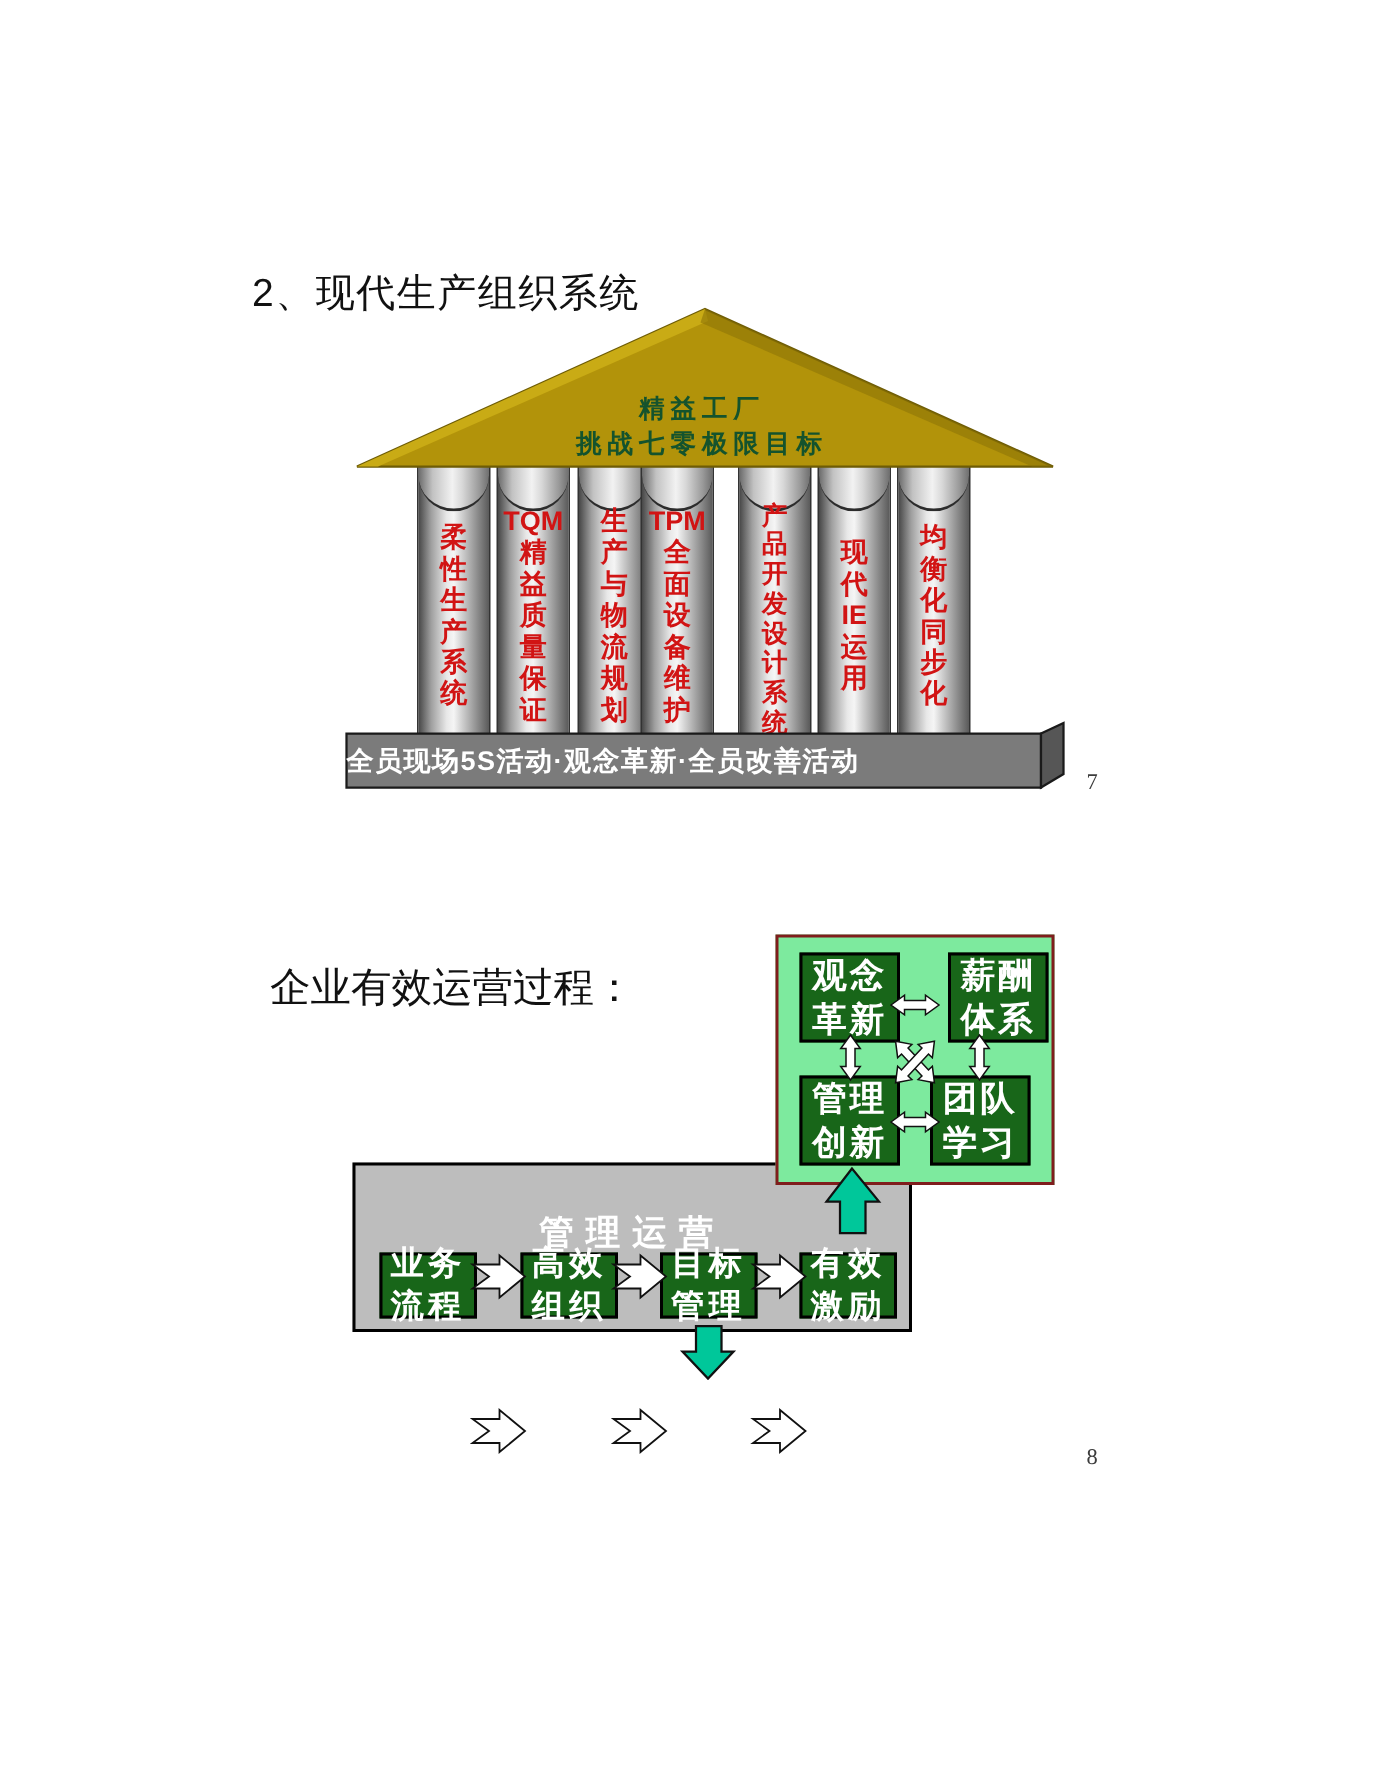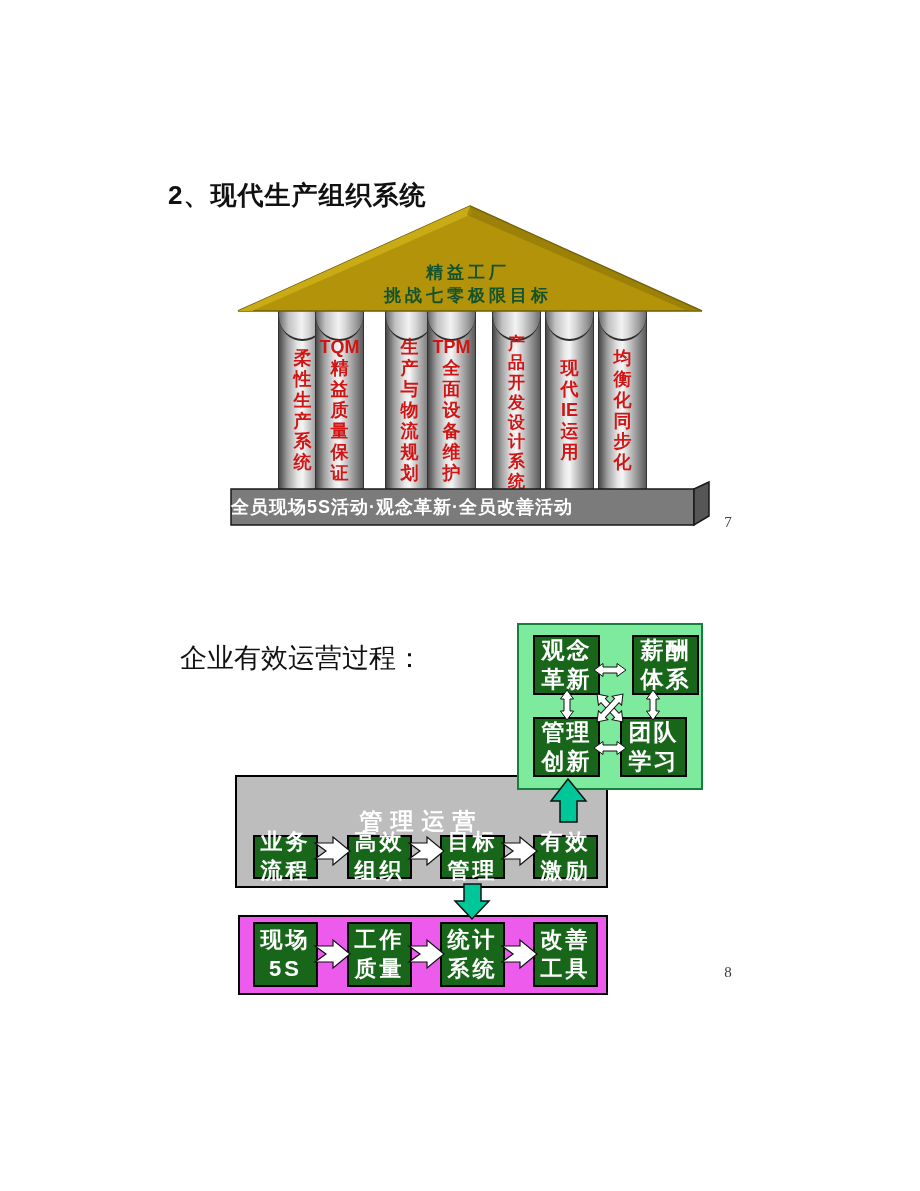--- a/index.html
+++ b/index.html
@@ -3,21 +3,21 @@
 <meta charset="utf-8">
 <style>
   html,body{margin:0;padding:0;background:#ffffff;}
   .page{
     position:relative;width:920px;height:1191px;background:#ffffff;overflow:hidden;
     font-family:"Liberation Sans", sans-serif;
   }
   .abs{position:absolute;}
   
   .slide1-title{
-    left:168px;top:178px;font-size:26px;font-weight:bold;color:#111;
+    left:168px;top:178px;font-size:26px;font-weight:normal;color:#111;
     letter-spacing:1px;z-index:6;
   }
   .pillar{
     top:311px;height:179px;width:49px;z-index:2;box-sizing:border-box;
     background:linear-gradient(90deg,#474747 0%,#9f9f9f 18%,#e8e8e8 40%,#f5f5f5 50%,#cfcfcf 62%,#8b8b8b 84%,#5a5a5a 100%);
     border-left:1px solid #333;border-right:1px solid #333;
     display:flex;align-items:center;justify-content:center;
   }
   .pillar .cap{
     position:absolute;top:0;left:0;right:0;height:28px;
@@ -58,21 +58,21 @@
   }
   .gbox{
     position:absolute;box-sizing:border-box;
     background:#186619;border:2px solid #000;
     display:flex;align-items:center;justify-content:center;
     color:#ffffff;font-weight:bold;text-align:center;white-space:pre-line;
   }
   .ops-box .gbox{width:65px;height:44px;top:43px;font-size:22px;line-height:1.3;letter-spacing:3px;margin-top:15px;}
   .matrix-panel{
     left:517px;top:623px;width:186px;height:167px;box-sizing:border-box;
-    background:#7dea9e;border:2px solid #15803d;z-index:3;
+    background:#7dea9e;border:2px solid #7f1d1d;z-index:3;
   }
   .matrix-panel .gbox{width:67px;height:60px;font-size:23px;line-height:1.26;letter-spacing:2px;}
   .site-box{
     left:238px;top:915px;width:370px;height:80px;box-sizing:border-box;
     background:#ed5bed;border:2px solid #000;z-index:2;
   }
   .site-box .gbox{width:65px;height:65px;top:5px;font-size:22px;line-height:1.3;letter-spacing:3px;}
   svg.layer{position:absolute;left:0;top:0;z-index:3;pointer-events:none;}
   svg.layer.arrows{z-index:5;}
 </style>
@@ -85,21 +85,21 @@
 
   <div class="abs pillar" style="left:278px">
     <span class="cap"></span>
     <span class="label">柔
 性
 生
 产
 系
 统</span>
   </div>
-  <div class="abs pillar" style="left:315px">
+  <div class="abs pillar" style="left:331px">
     <span class="cap"></span>
     <span class="label">TQM
 精
 益
 质
 量
 保
 证</span>
   </div>
   <div class="abs pillar" style="left:385px">
@@ -182,30 +182,20 @@
     <div class="gbox" style="left:14px;top:10px">观念
 革新</div>
     <div class="gbox" style="left:113px;top:10px">薪酬
 体系</div>
     <div class="gbox" style="left:14px;top:92px">管理
 创新</div>
     <div class="gbox" style="left:101px;top:92px">团队
 学习</div>
   </div>
 
-  <div class="abs site-box">
-    <div class="gbox" style="left:13px">现场
-5S</div>
-    <div class="gbox" style="left:107px">工作
-质量</div>
-    <div class="gbox" style="left:200px">统计
-系统</div>
-    <div class="gbox" style="left:293px">改善
-工具</div>
-  </div>
 
   <svg class="layer arrows" width="920" height="1191" viewBox="0 0 920 1191">
 
     <g fill="#ffffff" stroke="#111" stroke-width="1">
       <path transform="translate(610,670)" d="M-16,0 L-7,-6.5 L-7,-3 L7,-3 L7,-6.5 L16,0 L7,6.5 L7,3 L-7,3 L-7,6.5 Z"></path>
       <path transform="translate(610,748)" d="M-16,0 L-7,-6.5 L-7,-3 L7,-3 L7,-6.5 L16,0 L7,6.5 L7,3 L-7,3 L-7,6.5 Z"></path>
       <path transform="translate(567,705) rotate(90)" d="M-15,0 L-6,-6.5 L-6,-3 L6,-3 L6,-6.5 L15,0 L6,6.5 L6,3 L-6,3 L-6,6.5 Z"></path>
       <path transform="translate(653,705) rotate(90)" d="M-15,0 L-6,-6.5 L-6,-3 L6,-3 L6,-6.5 L15,0 L6,6.5 L6,3 L-6,3 L-6,6.5 Z"></path>
       <path transform="translate(610,708) rotate(47)" d="M-19,0 L-10,-6.5 L-10,-3 L10,-3 L10,-6.5 L19,0 L10,6.5 L10,3 L-10,3 L-10,6.5 Z"></path>
       <path transform="translate(610,708) rotate(-47)" d="M-19,0 L-10,-6.5 L-10,-3 L10,-3 L10,-6.5 L19,0 L10,6.5 L10,3 L-10,3 L-10,6.5 Z"></path>

